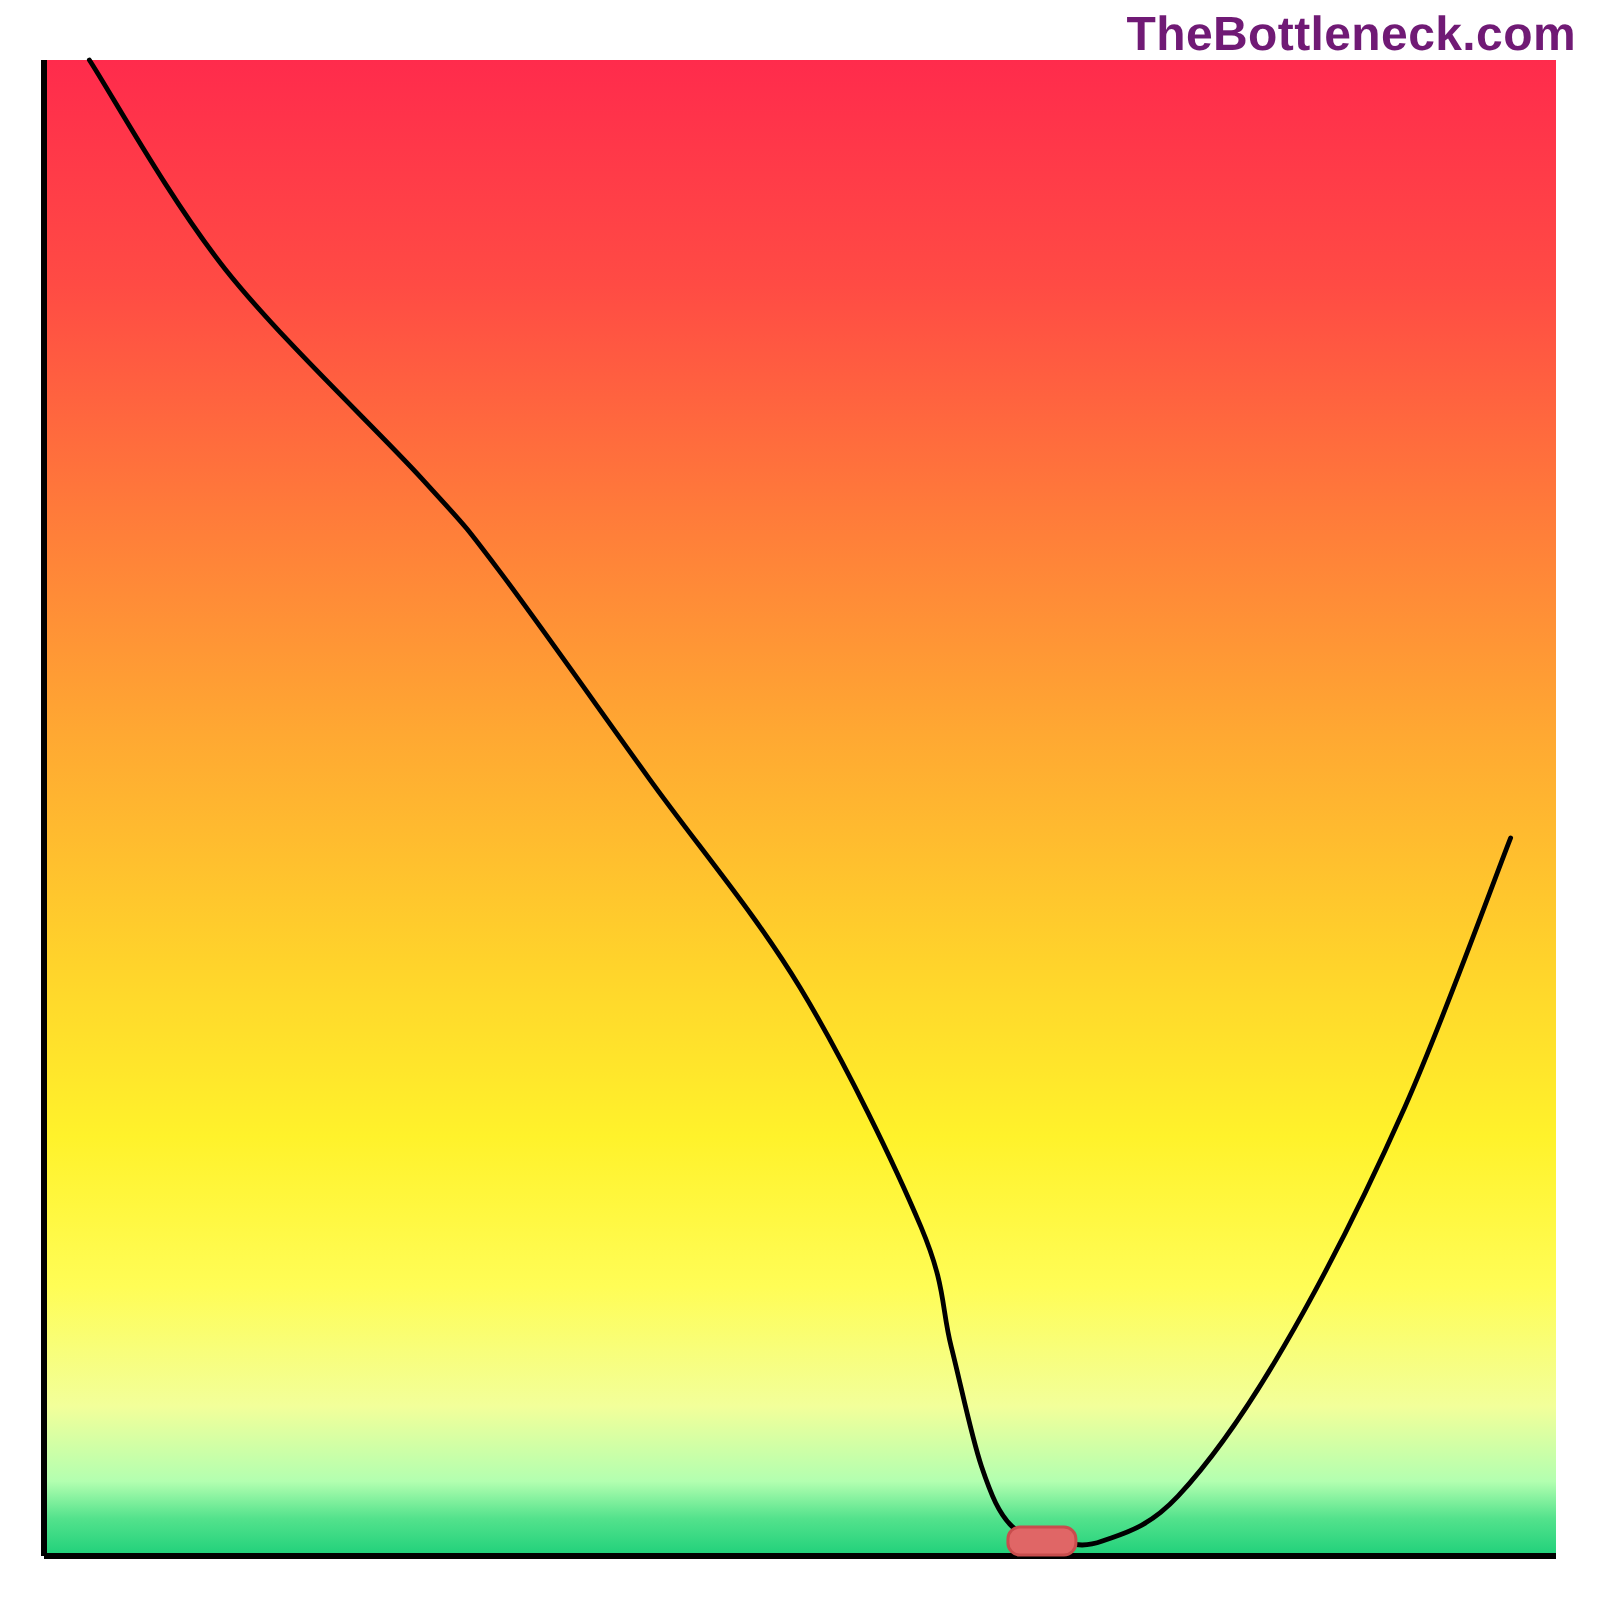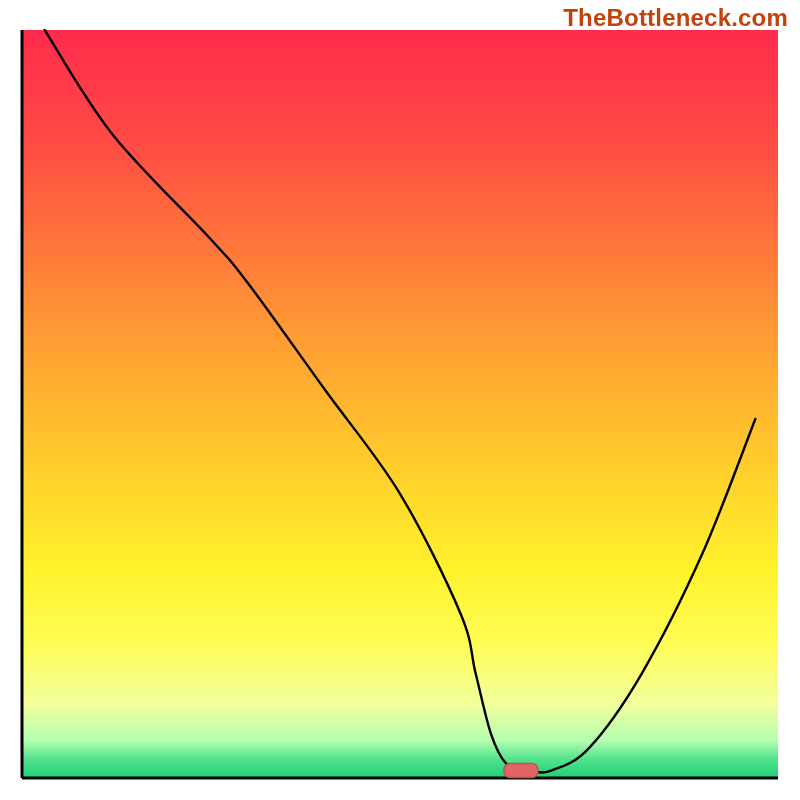--- a/index.html
+++ b/index.html
@@ -14,21 +14,21 @@
     position: relative;
     width: 800px;
     height: 800px;
   }
   .watermark {
     position: absolute;
     top: 4px;
     right: 12px;
     font-size: 24px;
     font-weight: 600;
-    color: #c2410c;
+    color: #701a75;
     letter-spacing: 0.2px;
   }
   svg {
     display: block;
   }
 </style>
 </head>
 <body>
 
 <div class="container">

